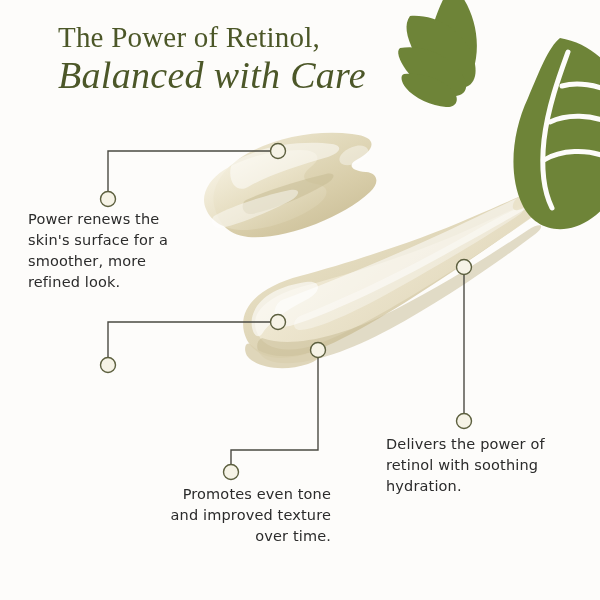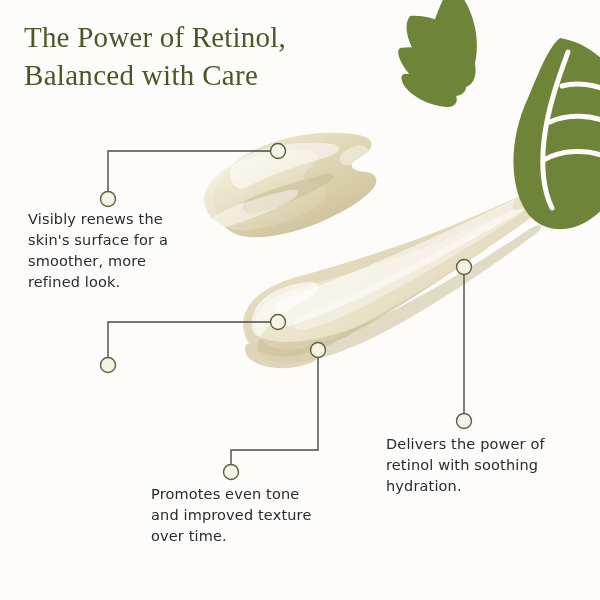--- a/index.html
+++ b/index.html
@@ -28,23 +28,25 @@
     left:24px; top:18px;
     width:400px;
   }
   .title-line {
     font-family:"Liberation Serif", serif;
     color:#4C5728;
     font-size:29px;
     line-height:38px;
     letter-spacing:0.2px;
     white-space:nowrap;
+    margin-left:34px;
   }
   .title-line.italic {
-    font-size:29px;
+    font-style:italic;
+    font-size:38px;
     letter-spacing:0.3px;
   }
 
   
   #swatch-layer {
     position:absolute; left:0; top:0;
     width:600px; height:600px;
     pointer-events:none;
   }
 
@@ -58,21 +60,21 @@
   .callout-text {
     position:absolute;
     color:#2B2B2B;
     font-size:14.5px;
     line-height:21px;
     letter-spacing:0.15px;
     font-family:"DejaVu Sans", sans-serif;
   }
   #callout-text-1 { left:28px; top:209px; width:170px; }
   #callout-text-2 { left:28px; top:376px; width:180px; }
-  #callout-text-3 { left:151px; top:484px; width:180px; }
+  #callout-text-3 { left:151px; top:484px; width:180px;text-align:right; }
   #callout-text-4 { left:386px; top:434px; width:195px; }
 </style>
 </head>
 <body>
 
 <div id="stage">
 
   <svg id="swatch-layer" viewBox="0 0 600 600">
     <defs>
       <linearGradient id="gUpA" x1="0" y1="0" x2="0.7" y2="1">
@@ -222,20 +224,20 @@
       <circle cx="108" cy="199" r="7.5"></circle>
       <circle cx="278" cy="322" r="7.5"></circle>
       <circle cx="108" cy="365" r="7.5"></circle>
       <circle cx="318" cy="350" r="7.5"></circle>
       <circle cx="231" cy="472" r="7.5"></circle>
       <circle cx="464" cy="267" r="7.5"></circle>
       <circle cx="464" cy="421" r="7.5"></circle>
     </g>
   </svg>
 
-  <div class="callout-text" id="callout-text-1">Visibly renews the skin's surface for a smoother, more refined look.</div>
+  <div class="callout-text" id="callout-text-1">Power renews the skin's surface for a smoother, more refined look.</div>
 
 
   <div class="callout-text" id="callout-text-3">Promotes even tone and improved texture over time.</div>
 
   <div class="callout-text" id="callout-text-4">Delivers the power of retinol with soothing hydration.</div>
 
 </div>
 
 </body></html>

